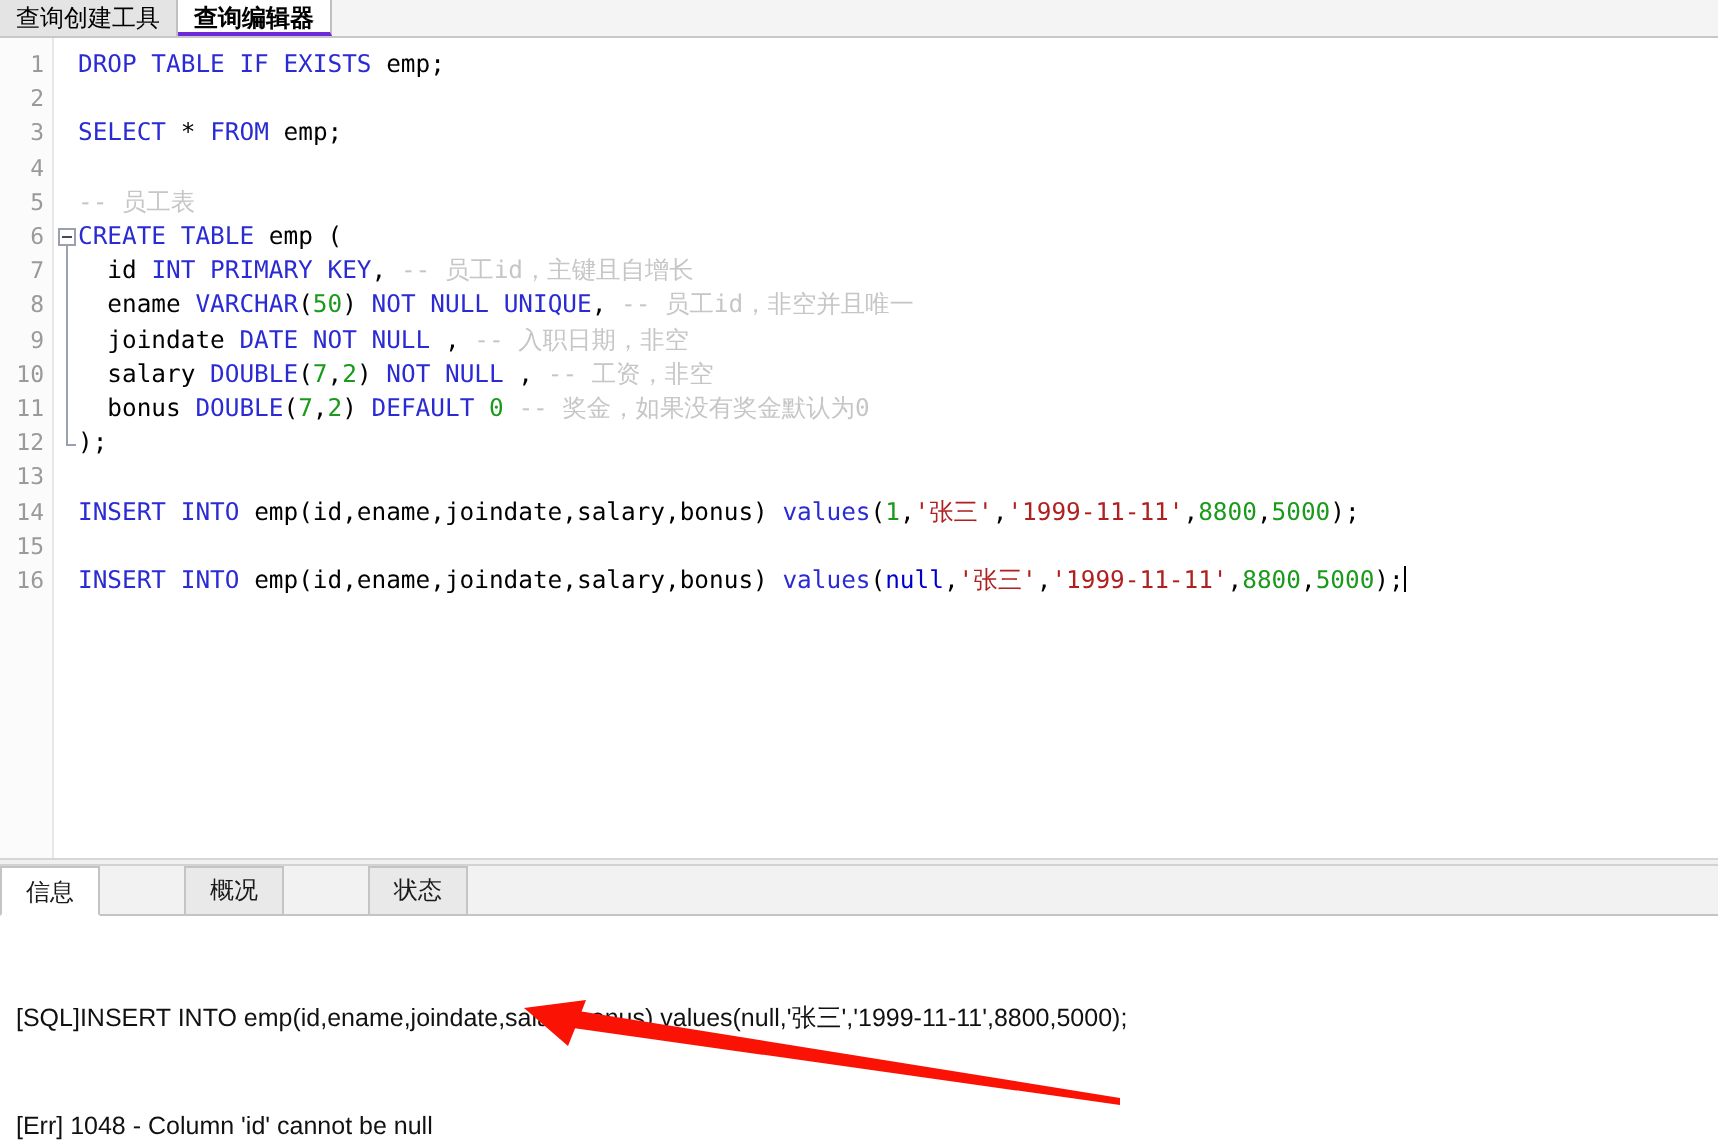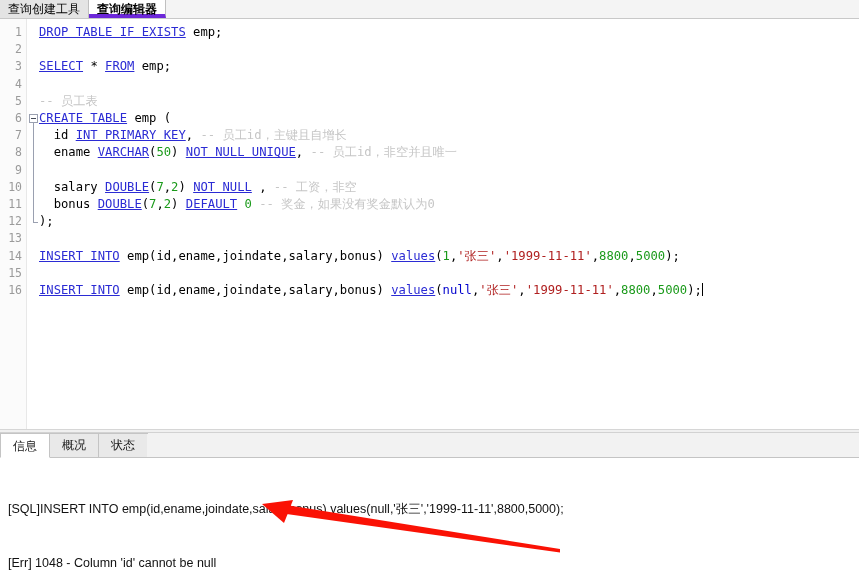--- a/index.html
+++ b/index.html
@@ -37,21 +37,21 @@
     color: #000000;
     background: #e4e4e4;
     border-right: 1px solid #c0c0c0;
     white-space: nowrap;
     cursor: default;
   }
   .tabstrip .tab.active {
     background: #ffffff;
     font-weight: bold;
     border-right: 1px solid #c0c0c0;
-    border-bottom: 4px solid #6d28d9;
+    border-bottom: 2px solid #6d28d9;
   }
   .tabstrip .tabfill {
     flex: 1 1 auto;
     height: 19px;
     background: #f4f4f4;
   }
 
   
   .editor {
     position: absolute; left: 0; top: 19px;
@@ -94,21 +94,21 @@
     line-height: 17.2px;
   }
   .code {
     position: absolute;
     left: 39px; top: 0;
     line-height: 17.2px;
     white-space: pre;
     color: #000000;
   }
   
-  .kw   { color: #2b2bd4; text-decoration: underline; }
+  .kw   { color: #2b2bd4; }
   .kw2  { color: #0000cd; text-align: center; }
   .num  { color: #1a9a1a; }
   .str  { color: #b02020; }
   .cmt  { color: #c6c6c6; }
   .pn   { color: #000000; }
 
   
   .foldbox {
     position: absolute;
     left: 29px; top: 4px;
@@ -168,20 +168,21 @@
     background: #ffffff;
   }
   .btabs {
     position: absolute; left: 0; top: 0;
     width: 859px; height: 25px;
     background: #f2f2f2;
     display: flex;
     align-items: flex-end;
     border-bottom: 1px solid #c4c4c4;
     box-sizing: border-box;
+    gap: 43px;
   }
   .btabs .btab {
     height: 24px;
     box-sizing: border-box;
     padding: 0 12px;
     font-size: 12px;
     line-height: 23px;
     color: #1a1a1a;
     background: #e9e9e9;
     border: 1px solid #c4c4c4;
@@ -293,20 +294,21 @@
         <span class="code"><span class="pn">  id </span><span class="kw">INT PRIMARY KEY</span><span class="pn">, </span><span class="cmt">-- 员工id，主键且自增长</span></span>
       </div>
 
       <div class="line" style="position: absolute; left: 0px; top: 125.4px; width: 859px;">
         <span class="lnum">8</span>
         <span class="code"><span class="pn">  ename </span><span class="kw">VARCHAR</span><span class="pn">(</span><span class="num">50</span><span class="pn">) </span><span class="kw">NOT NULL UNIQUE</span><span class="pn">, </span><span class="cmt">-- 员工id，非空并且唯一</span></span>
       </div>
 
       <div class="line" style="position: absolute; left: 0px; top: 142.6px; width: 859px;">
         <span class="lnum">9</span>
+        <span class="code"><span class="pn">  joindate </span><span class="kw">DATE NOT NULL</span><span class="pn"> , </span><span class="cmt">-- 入职日期，非空</span></span>
       </div>
 
       <div class="line" style="position: absolute; left: 0px; top: 159.8px; width: 859px;">
         <span class="lnum">10</span>
         <span class="code"><span class="pn">  salary </span><span class="kw">DOUBLE</span><span class="pn">(</span><span class="num">7</span><span class="pn">,</span><span class="num">2</span><span class="pn">) </span><span class="kw">NOT NULL</span><span class="pn"> , </span><span class="cmt">-- 工资，非空</span></span>
       </div>
 
       <div class="line" style="position: absolute; left: 0px; top: 177px; width: 859px;">
         <span class="lnum">11</span>
         <span class="code"><span class="pn">  bonus </span><span class="kw">DOUBLE</span><span class="pn">(</span><span class="num">7</span><span class="pn">,</span><span class="num">2</span><span class="pn">) </span><span class="kw">DEFAULT</span> <span class="num">0</span> <span class="cmt">-- 奖金，如果没有奖金默认为0</span></span>

